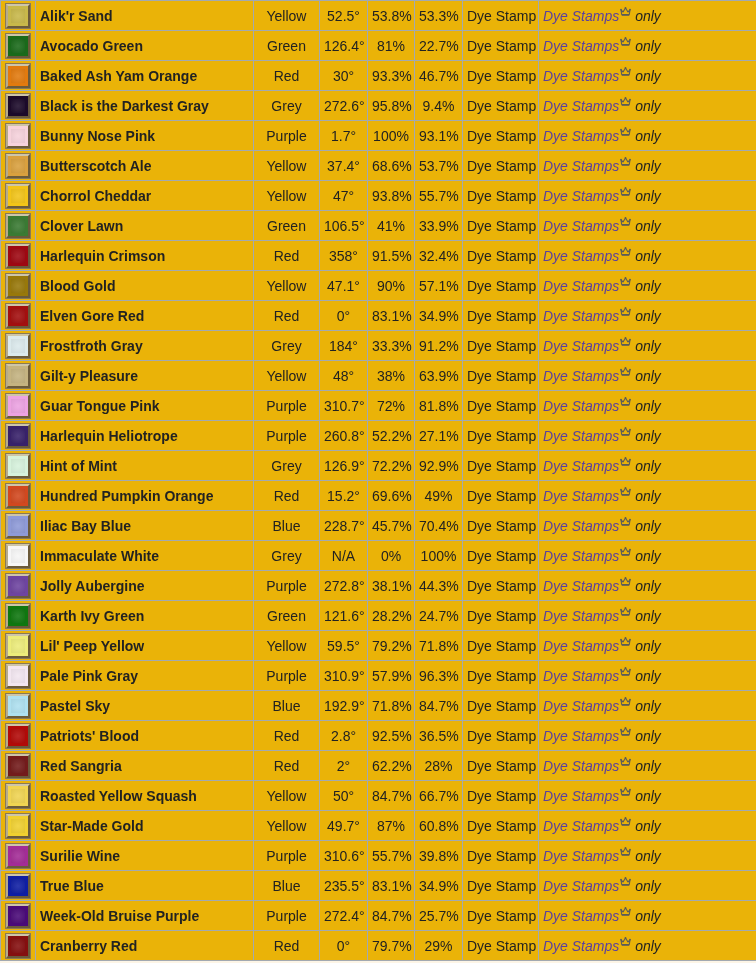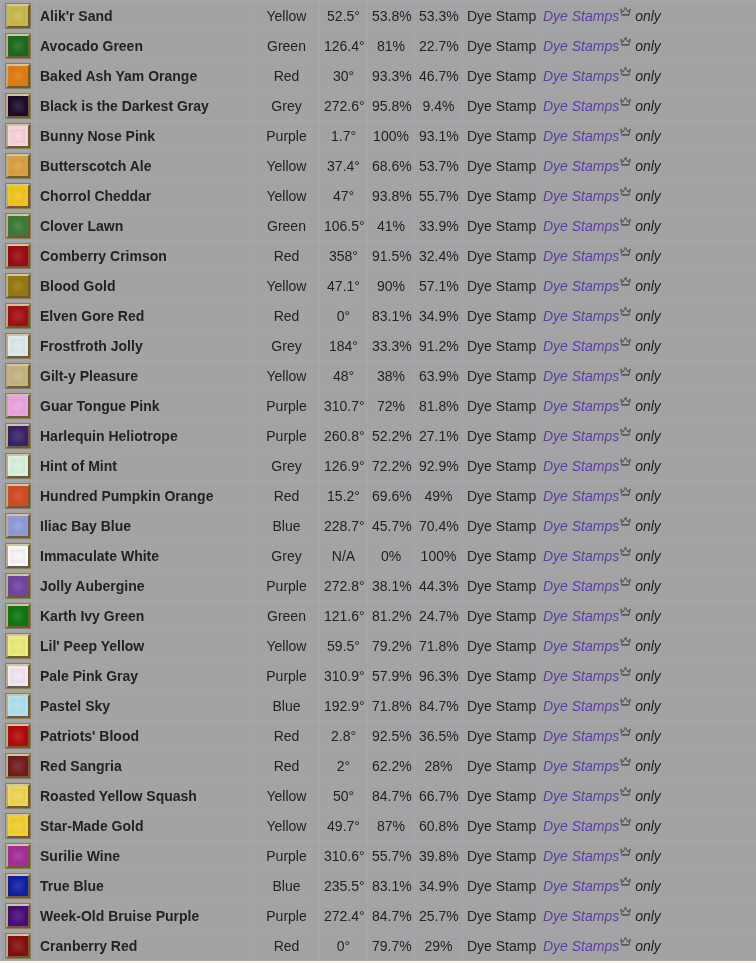--- a/index.html
+++ b/index.html
@@ -1,17 +1,17 @@
 <!DOCTYPE html>
 <html><head>
 <meta charset="utf-8">
 <style>
   html, body { margin: 0; padding: 0; background: #fdf5e6; }
   body { width: 756px; height: 963px; overflow: hidden; font-family: "Liberation Sans", "DejaVu Sans", sans-serif; font-size: 14px; color: #222; }
-  table.dyes { border-collapse: collapse; table-layout: fixed; width: 756px; background: #a3a3a3; }
+  table.dyes { border-collapse: collapse; table-layout: fixed; width: 756px; background: #eab308; }
   table.dyes td { border: 1px solid #a2a9b1; height: 29px; padding: 0 4px; white-space: nowrap; overflow: hidden; }
   col.c-swatch { width: 35px; }
   col.c-name { width: 218px; }
   col.c-cat { width: 66px; }
   col.c-hue { width: 48px; }
   col.c-sat { width: 47px; }
   col.c-lig { width: 48px; }
   col.c-src { width: 76px; }
   col.c-notes { width: 218px; }
   td.swatch-cell { padding: 0; text-align: center; }
@@ -189,21 +189,21 @@
             <circle cx="5.5" cy="0.9" r="0.9" fill="#5a5a5a"></circle>
             <circle cx="10" cy="2.6" r="0.9" fill="#5a5a5a"></circle>
             <rect x="1.7" y="7.6" width="7.6" height="1.2" fill="#5a5a5a"></rect>
           </svg> <span>only</span></td>
   </tr>
 
   <tr>
     <td class="swatch-cell">
       <span class="swatch" style="background: rgb(158, 8, 18);"></span>
     </td>
-    <td class="name">Comberry Crimson</td>
+    <td class="name">Harlequin Crimson</td>
     <td class="center">Red</td>
     <td class="center">358°</td>
     <td class="center">91.5%</td>
     <td class="center">32.4%</td>
     <td class="src">Dye Stamp</td>
     <td class="notes"><a class="link" href="#">Dye Stamps</a><svg class="crown" viewBox="0 0 11 9">
             <path d="M1 3 L3 5 L5.5 1 L8 5 L10 3 L9.3 7.5 L1.7 7.5 Z" fill="none" stroke="#5a5a5a" stroke-width="1.1" stroke-linejoin="round"></path>
             <circle cx="1" cy="2.6" r="0.9" fill="#5a5a5a"></circle>
             <circle cx="5.5" cy="0.9" r="0.9" fill="#5a5a5a"></circle>
             <circle cx="10" cy="2.6" r="0.9" fill="#5a5a5a"></circle>
@@ -246,21 +246,21 @@
             <circle cx="5.5" cy="0.9" r="0.9" fill="#5a5a5a"></circle>
             <circle cx="10" cy="2.6" r="0.9" fill="#5a5a5a"></circle>
             <rect x="1.7" y="7.6" width="7.6" height="1.2" fill="#5a5a5a"></rect>
           </svg> <span>only</span></td>
   </tr>
 
   <tr>
     <td class="swatch-cell">
       <span class="swatch" style="background: rgb(219, 233, 236);"></span>
     </td>
-    <td class="name">Frostfroth Jolly</td>
+    <td class="name">Frostfroth Gray</td>
     <td class="center">Grey</td>
     <td class="center">184°</td>
     <td class="center">33.3%</td>
     <td class="center">91.2%</td>
     <td class="src">Dye Stamp</td>
     <td class="notes"><a class="link" href="#">Dye Stamps</a><svg class="crown" viewBox="0 0 11 9">
             <path d="M1 3 L3 5 L5.5 1 L8 5 L10 3 L9.3 7.5 L1.7 7.5 Z" fill="none" stroke="#5a5a5a" stroke-width="1.1" stroke-linejoin="round"></path>
             <circle cx="1" cy="2.6" r="0.9" fill="#5a5a5a"></circle>
             <circle cx="5.5" cy="0.9" r="0.9" fill="#5a5a5a"></circle>
             <circle cx="10" cy="2.6" r="0.9" fill="#5a5a5a"></circle>
@@ -420,21 +420,21 @@
           </svg> <span>only</span></td>
   </tr>
 
   <tr>
     <td class="swatch-cell">
       <span class="swatch" style="background: rgb(15, 119, 15);"></span>
     </td>
     <td class="name">Karth Ivy Green</td>
     <td class="center">Green</td>
     <td class="center">121.6°</td>
-    <td class="center">81.2%</td>
+    <td class="center">28.2%</td>
     <td class="center">24.7%</td>
     <td class="src">Dye Stamp</td>
     <td class="notes"><a class="link" href="#">Dye Stamps</a><svg class="crown" viewBox="0 0 11 9">
             <path d="M1 3 L3 5 L5.5 1 L8 5 L10 3 L9.3 7.5 L1.7 7.5 Z" fill="none" stroke="#5a5a5a" stroke-width="1.1" stroke-linejoin="round"></path>
             <circle cx="1" cy="2.6" r="0.9" fill="#5a5a5a"></circle>
             <circle cx="5.5" cy="0.9" r="0.9" fill="#5a5a5a"></circle>
             <circle cx="10" cy="2.6" r="0.9" fill="#5a5a5a"></circle>
             <rect x="1.7" y="7.6" width="7.6" height="1.2" fill="#5a5a5a"></rect>
           </svg> <span>only</span></td>
   </tr>

